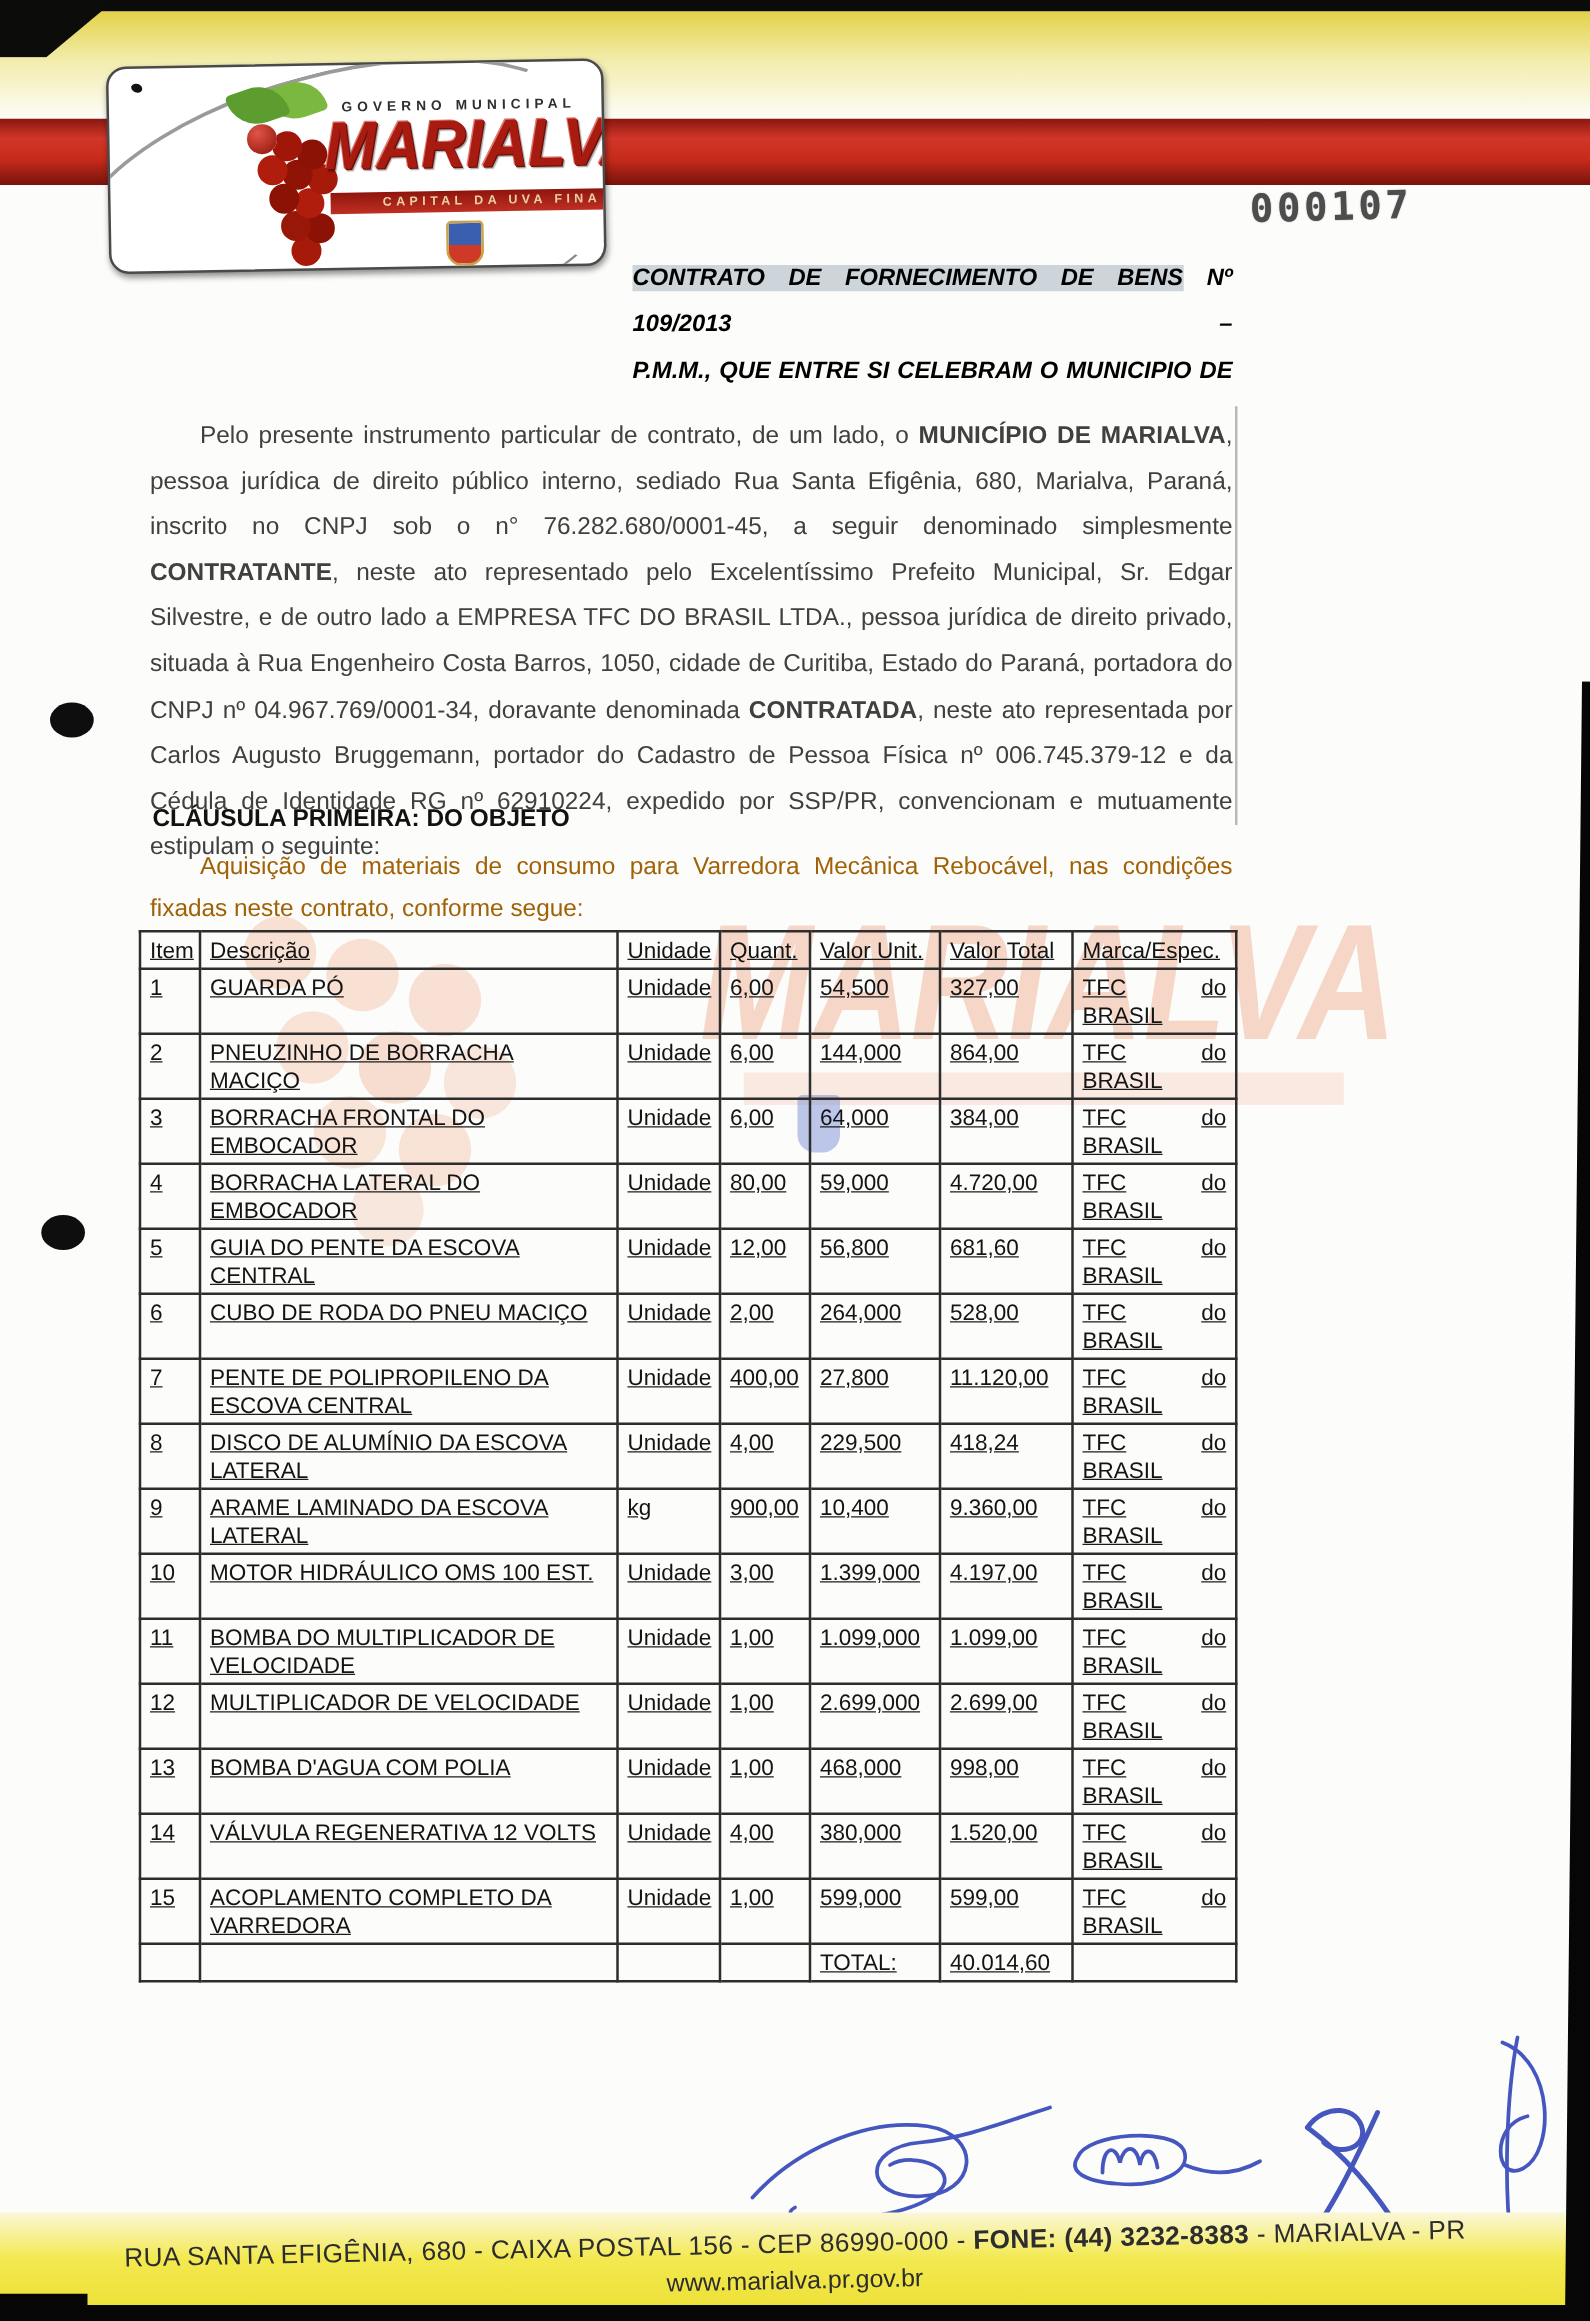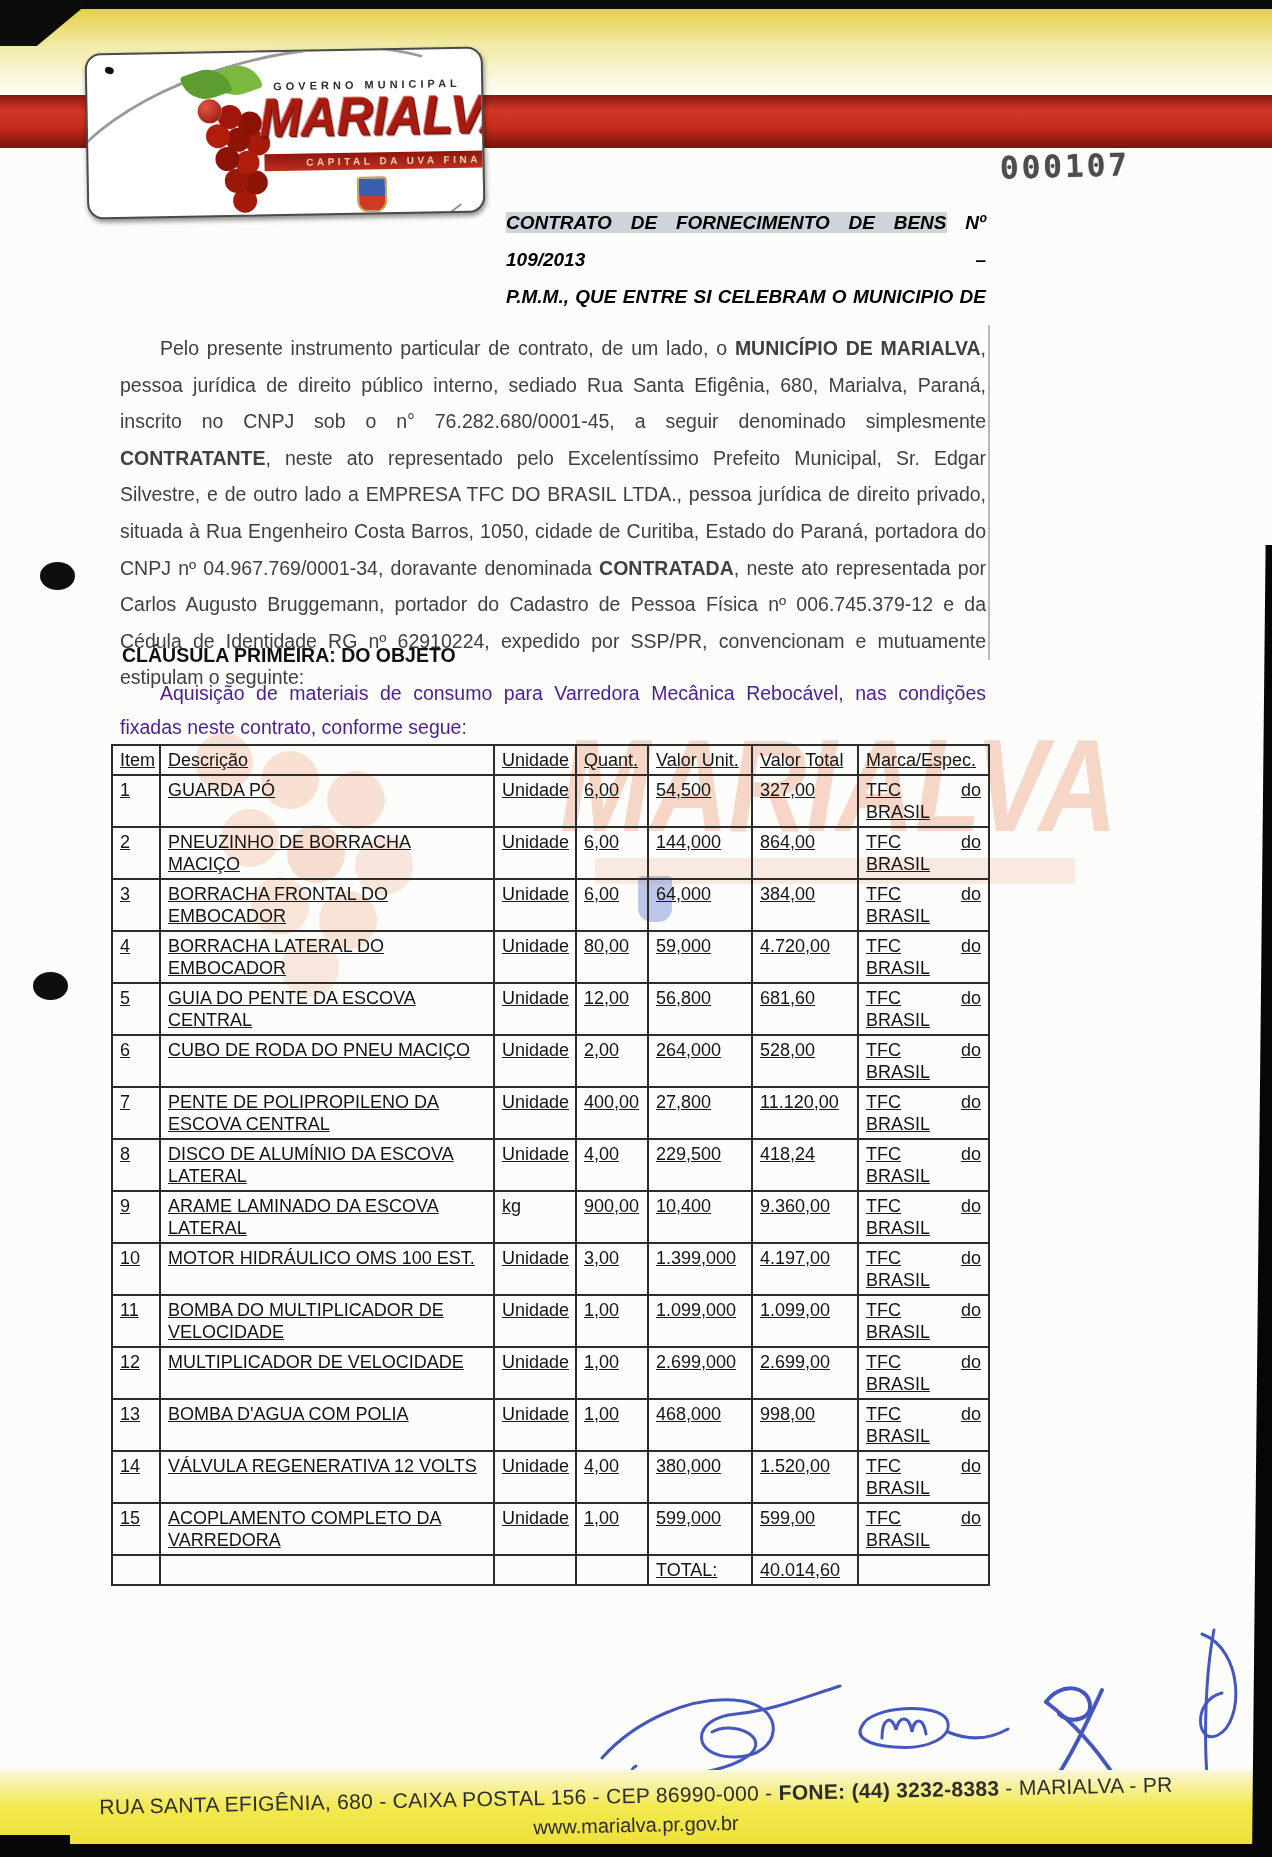--- a/index.html
+++ b/index.html
@@ -66,21 +66,21 @@
         text-align:justify;text-indent:40px;color:#404040;}
   .para .b{font-weight:bold;}
   .fold{position:absolute;left:988px;top:325px;width:2px;height:335px;background:rgba(60,60,60,.35);}
 
   .punch{position:absolute;width:35px;height:28px;border-radius:50%;background:#0e0e0e;}
   .punch1{left:40px;top:562px;}
   .punch2{left:33px;top:972px;}
 
   .clause-h{position:absolute;left:122px;top:644px;font-size:19.5px;font-weight:bold;color:#111;}
   .clause-p{position:absolute;left:120px;top:676px;width:866px;font-size:19.5px;line-height:34px;
-            text-align:justify;text-indent:40px;color:#4c1d95;}
+            text-align:justify;text-indent:40px;color:#a16207;}
 
   
   .watermark{position:absolute;left:140px;top:688px;width:860px;height:310px;pointer-events:none;}
   .wm-text{position:absolute;left:420px;top:22px;font-size:132px;font-weight:bold;font-style:italic;
            color:rgba(232,138,92,.32);transform:scaleX(.82);transform-origin:left;white-space:nowrap;}
   .wm-bar{position:absolute;left:455px;top:170px;width:480px;height:26px;background:rgba(240,168,136,.22);}
   .wm-grapes{position:absolute;left:55px;top:45px;width:58px;height:58px;border-radius:50%;
              background:rgba(238,160,120,.30);
              box-shadow:66px 18px 0 rgba(238,160,120,.30),132px 38px 0 rgba(235,150,110,.27),
                         26px 76px 0 rgba(238,160,120,.27),92px 92px 0 rgba(235,150,110,.30),

